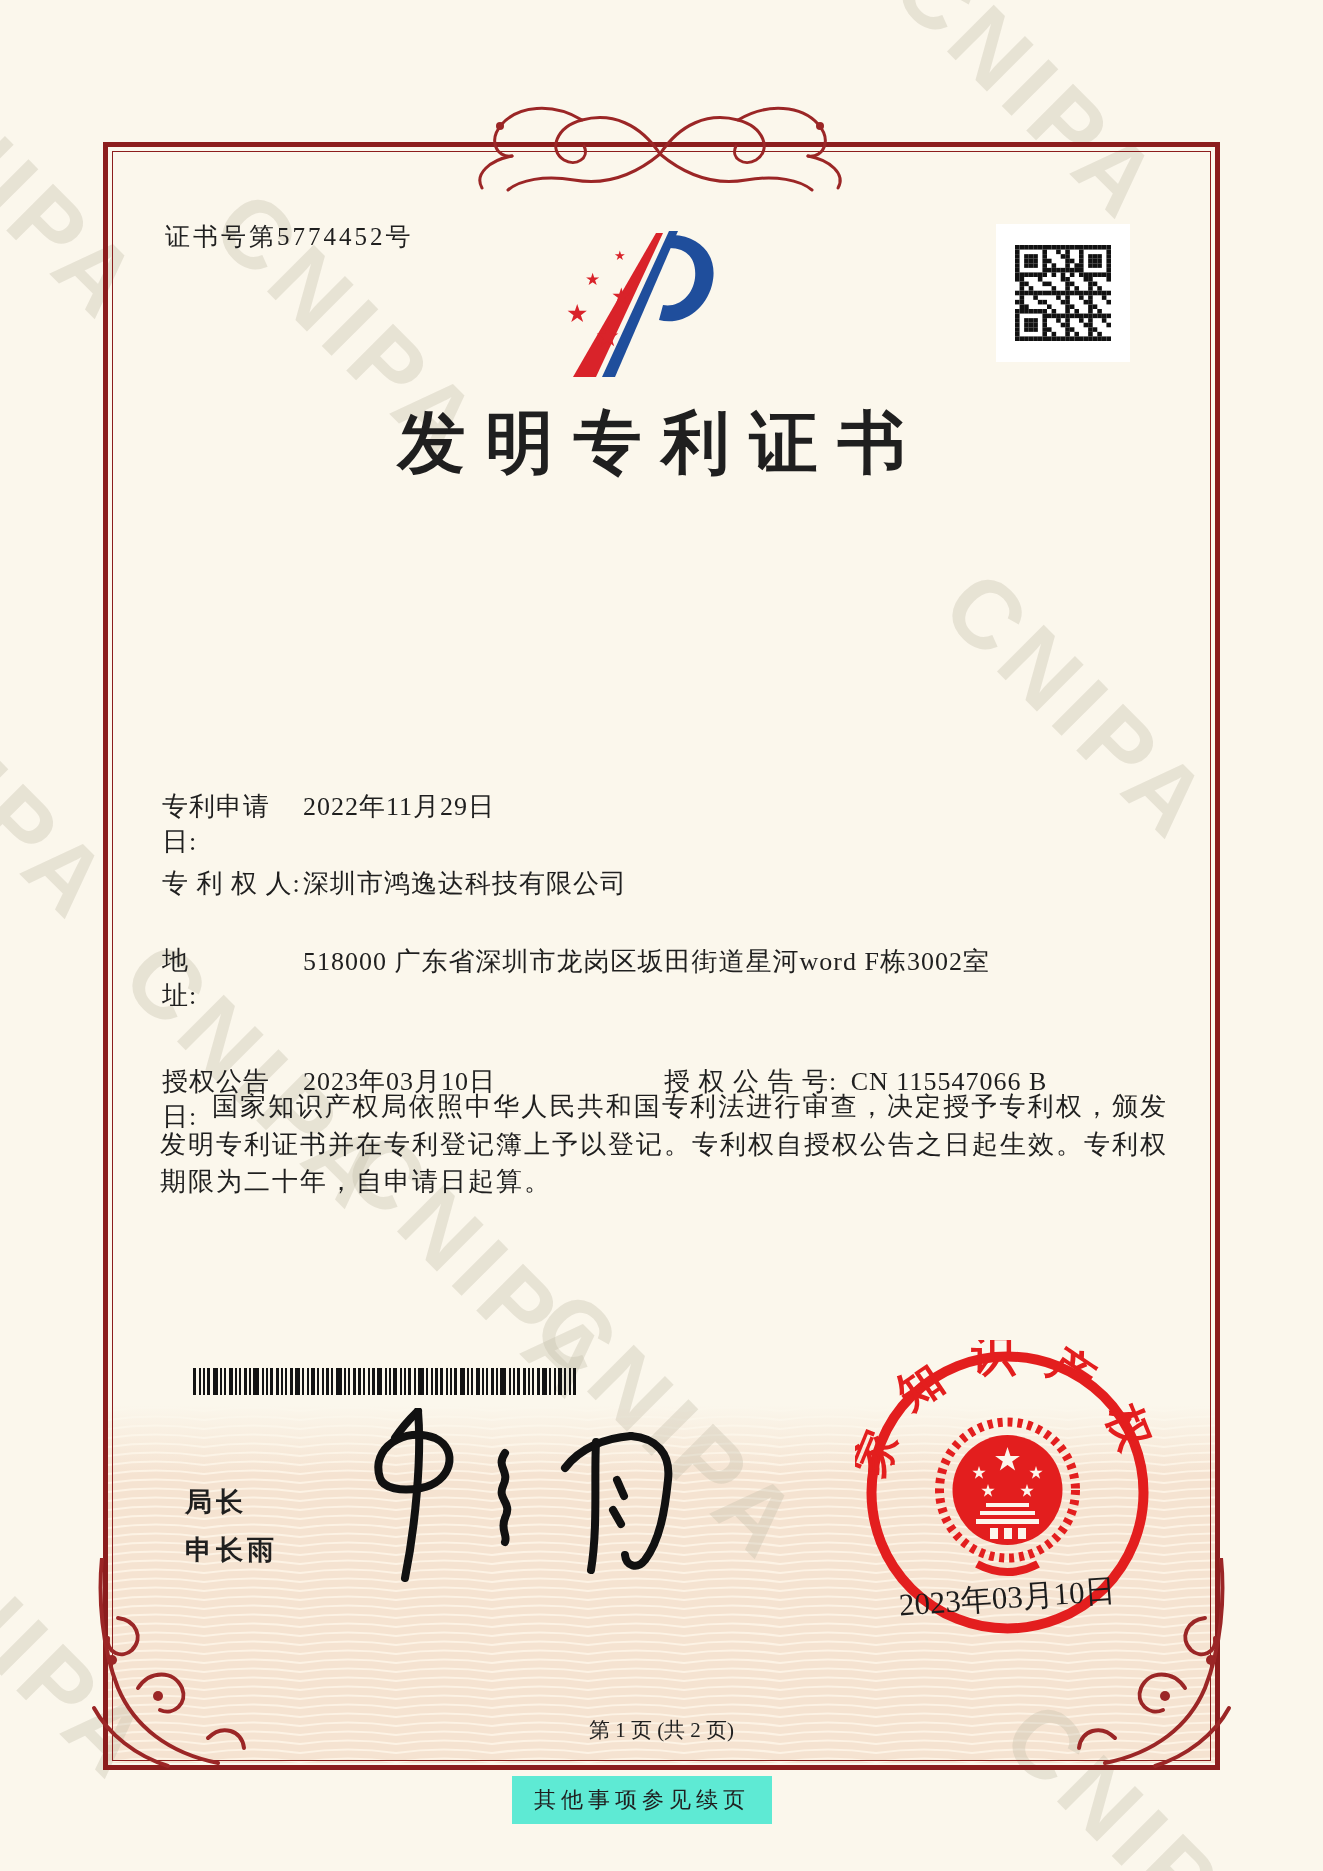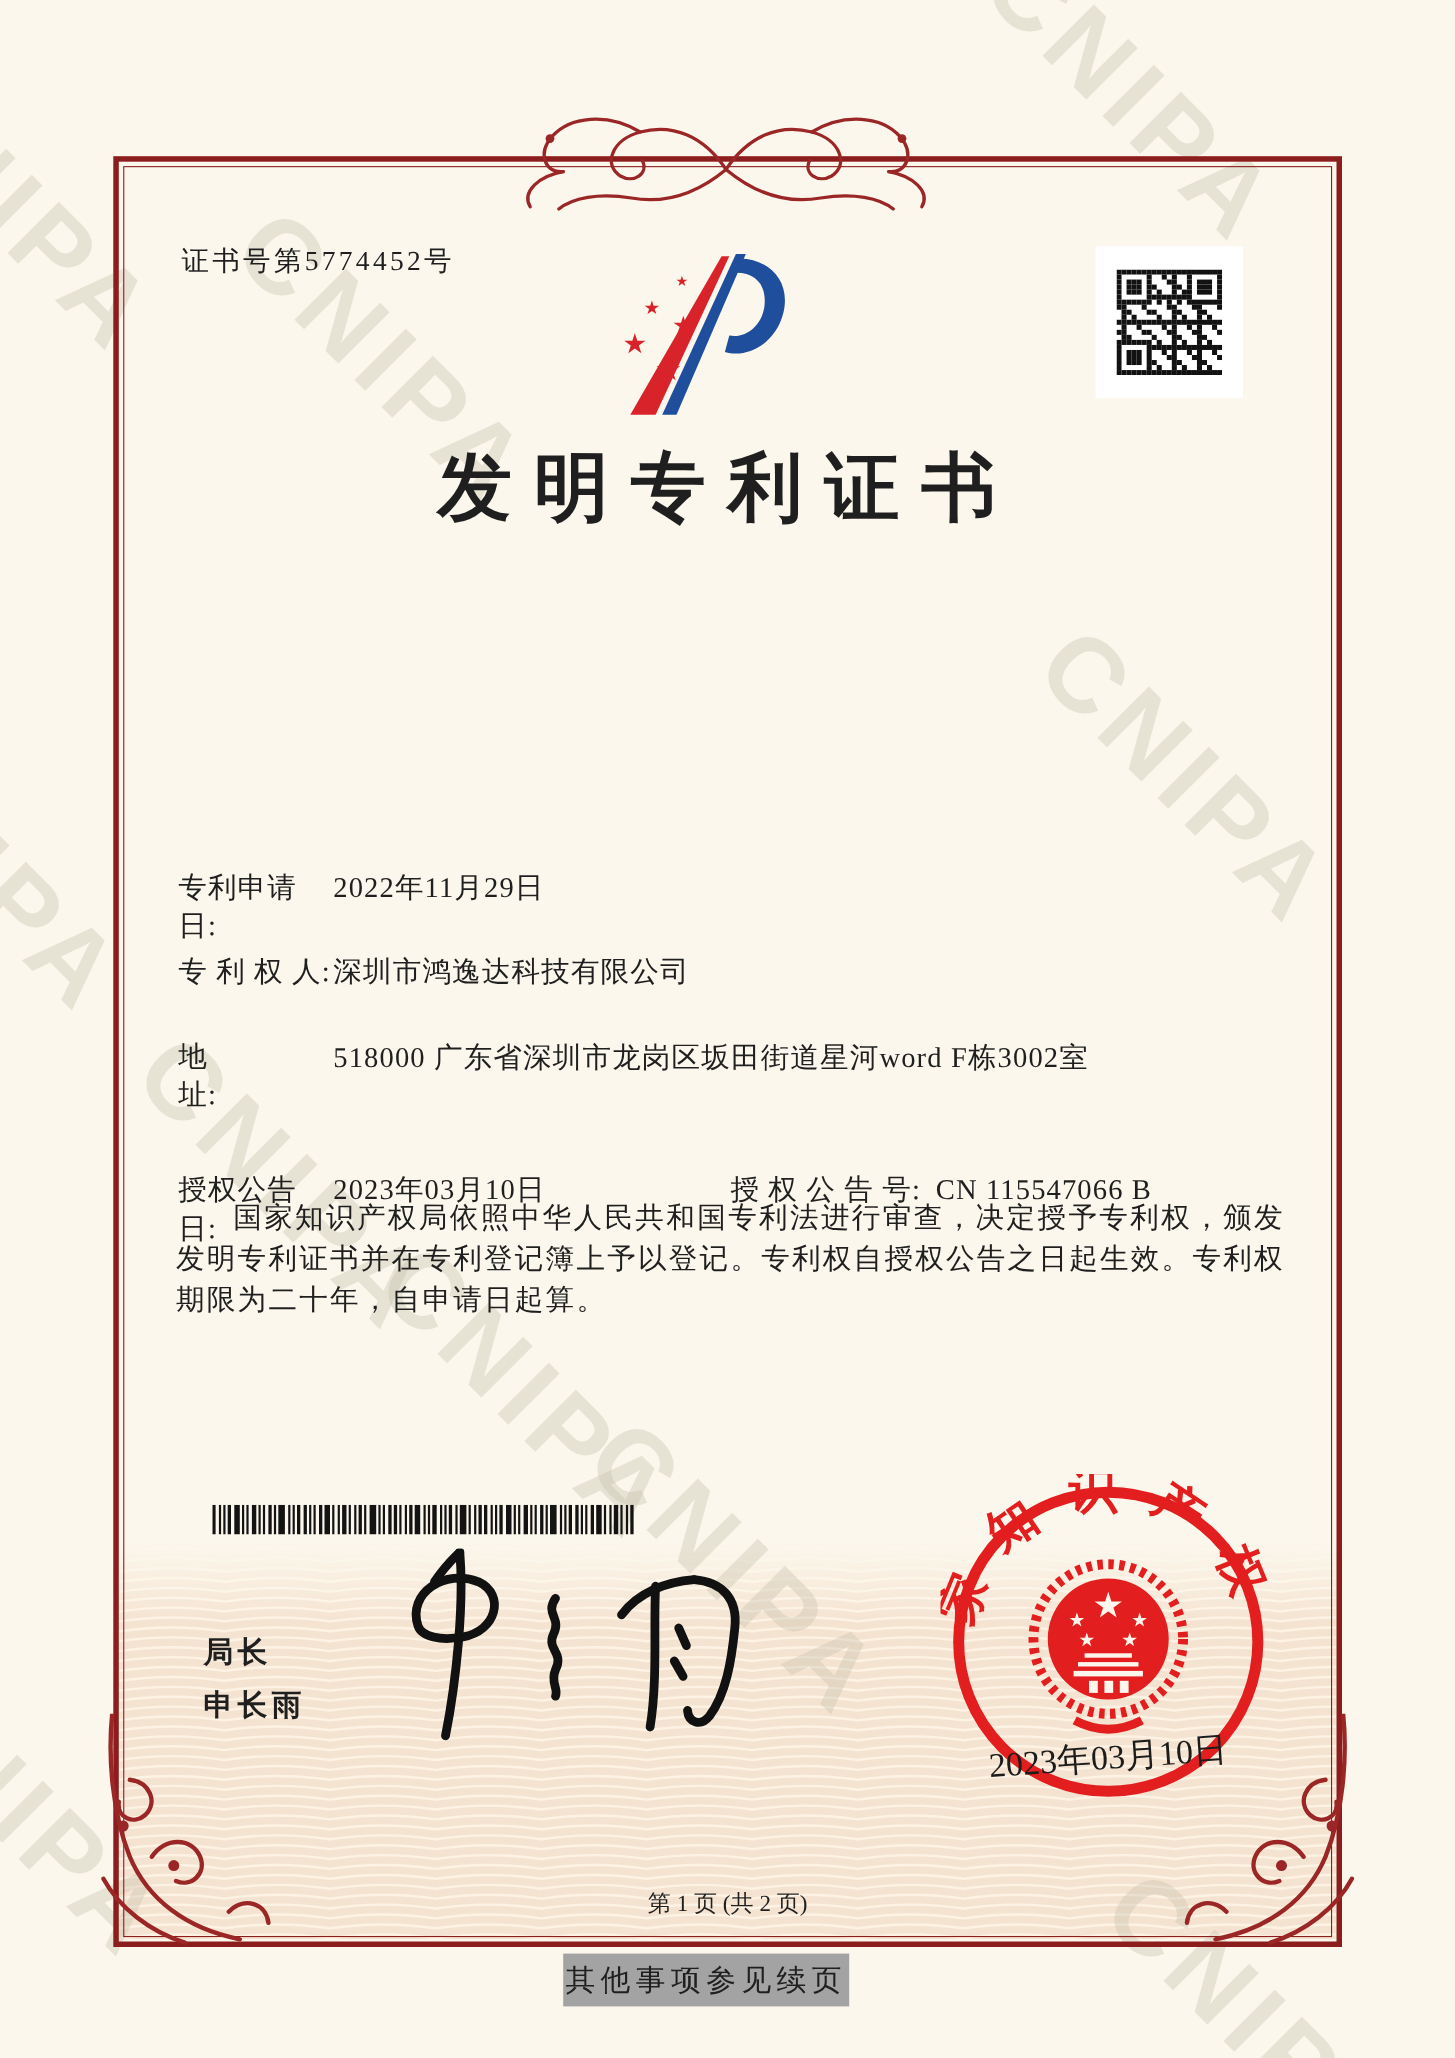--- a/index.html
+++ b/index.html
@@ -35,22 +35,22 @@
   .wavefade{left:108px;top:1405px;width:1107px;height:70px;z-index:1;
             background:linear-gradient(#fbf7ec,rgba(251,247,236,0));}
   .barcode{left:193px;top:1368px;z-index:4;}
   .officer-title{left:185px;top:1484px;font-size:27px;font-weight:bold;letter-spacing:4px;
                  font-family:"Liberation Sans","DejaVu Sans",sans-serif;z-index:4;}
   .officer-name{left:185px;top:1532px;font-size:27px;font-weight:bold;letter-spacing:4px;
                 font-family:Liberation Mono, monospace;z-index:4;}
   .sig{left:355px;top:1408px;z-index:4;}
   .seal{left:855px;top:1340px;z-index:5;}
   .pagefoot{left:103px;top:1716px;width:1117px;text-align:center;font-size:21px;z-index:4;}
-  .footnote{left:512px;top:1776px;width:260px;height:48px;background:#a3a3a3;z-index:4;
-            text-align:center;font-size:27px;letter-spacing:5px;line-height:48px;}
+  .footnote{left:512px;top:1776px;width:260px;height:48px;background:#5eead4;z-index:4;
+            text-align:center;font-size:22px;letter-spacing:5px;line-height:48px;}
   .orn{z-index:4;}
 </style>
 </head>
 <body>
 
 <div class="page">
 
   <div id="wmLayer" style="position:absolute;inset:0;z-index:2;">
       <span class="wm" style="left: -70px; top: 30px;">CNIPA</span>
       <span class="wm" style="left: 270px; top: 170px;">CNIPA</span>

